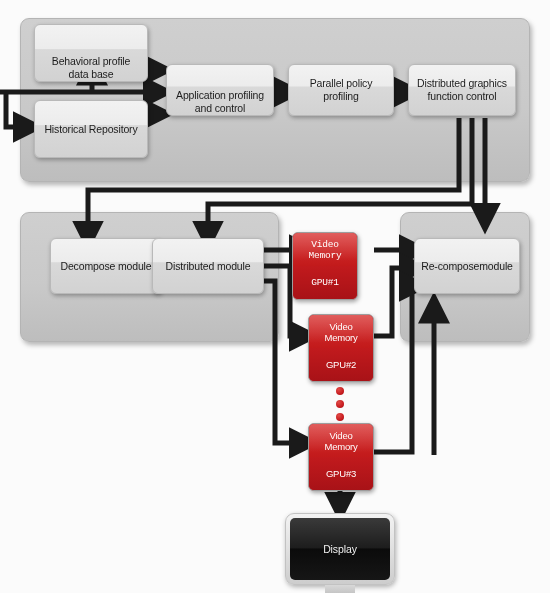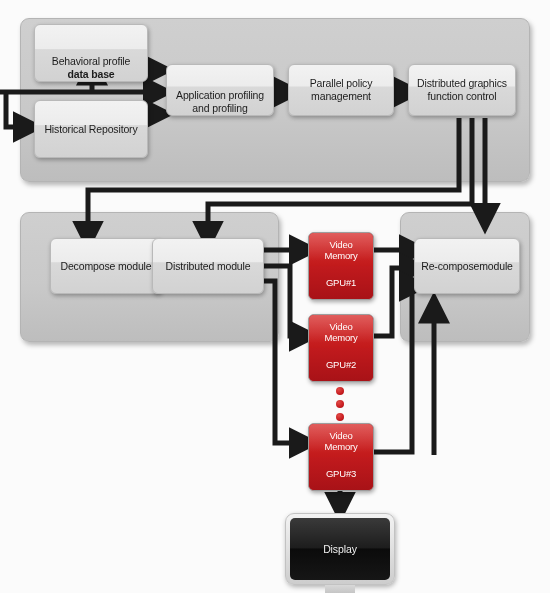--- a/index.html
+++ b/index.html
@@ -163,39 +163,39 @@
 
       <path d="M434 455 L434 308" marker-end="url(#ah)"></path>
 
       <line x1="340" y1="479" x2="340" y2="507" marker-end="url(#ah)"></line>
     </g>
   </svg>
 
   <div class="box" style="left:34px; top:24px; width:112px; height:56px;align-items:flex-end;">
     <span>
       <b style="font-weight:normal">Behavioral profile</b><br>
-      <b style="font-weight:bold">data base</b>
+      <b style="font-weight:normal">data base</b>
     </span>
   </div>
 
   <div class="box" style="left:34px; top:100px; width:112px; height:56px;">
     <span>Historical Repository</span>
   </div>
 
   <div class="box" style="left:166px; top:64px; width:106px; height:50px;align-items:flex-end;">
     <span>
       <b style="font-weight:normal">Application profiling</b><br>
-      <b style="font-weight:normal">and profiling</b>
+      <b style="font-weight:normal">and control</b>
     </span>
   </div>
 
   <div class="box" style="left:288px; top:64px; width:104px; height:50px;">
     <span>
       <b style="font-weight:normal">Parallel policy</b><br>
-      <b style="font-weight:normal">management</b>
+      <b style="font-weight:normal">profiling</b>
     </span>
   </div>
 
   <div class="box" style="left:408px; top:64px; width:106px; height:50px;">
     <span>
       <b style="font-weight:normal">Distributed graphics</b><br>
       <b style="font-weight:normal">function control</b>
     </span>
   </div>
 
@@ -204,21 +204,21 @@
   </div>
 
   <div class="box" style="left:414px; top:238px; width:104px; height:54px;">
     <span>Re-composemodule</span>
   </div>
 
   <div class="box" style="left:152px; top:238px; width:110px; height:54px;">
     <span>Distributed module</span>
   </div>
 
-  <div class="gpu" style="left:308px; top:232px;">
+  <div class="gpu" style="left:292px; top:232px;font-family:Liberation Mono, monospace;">
     <div class="vm">
       <span>
         <b style="font-weight:normal">Video</b><br>
         <b style="font-weight:normal">Memory</b>
       </span>
     </div>
     <div class="gid">GPU#1</div>
   </div>
 
   <div class="gpu" style="left:308px; top:314px;">

